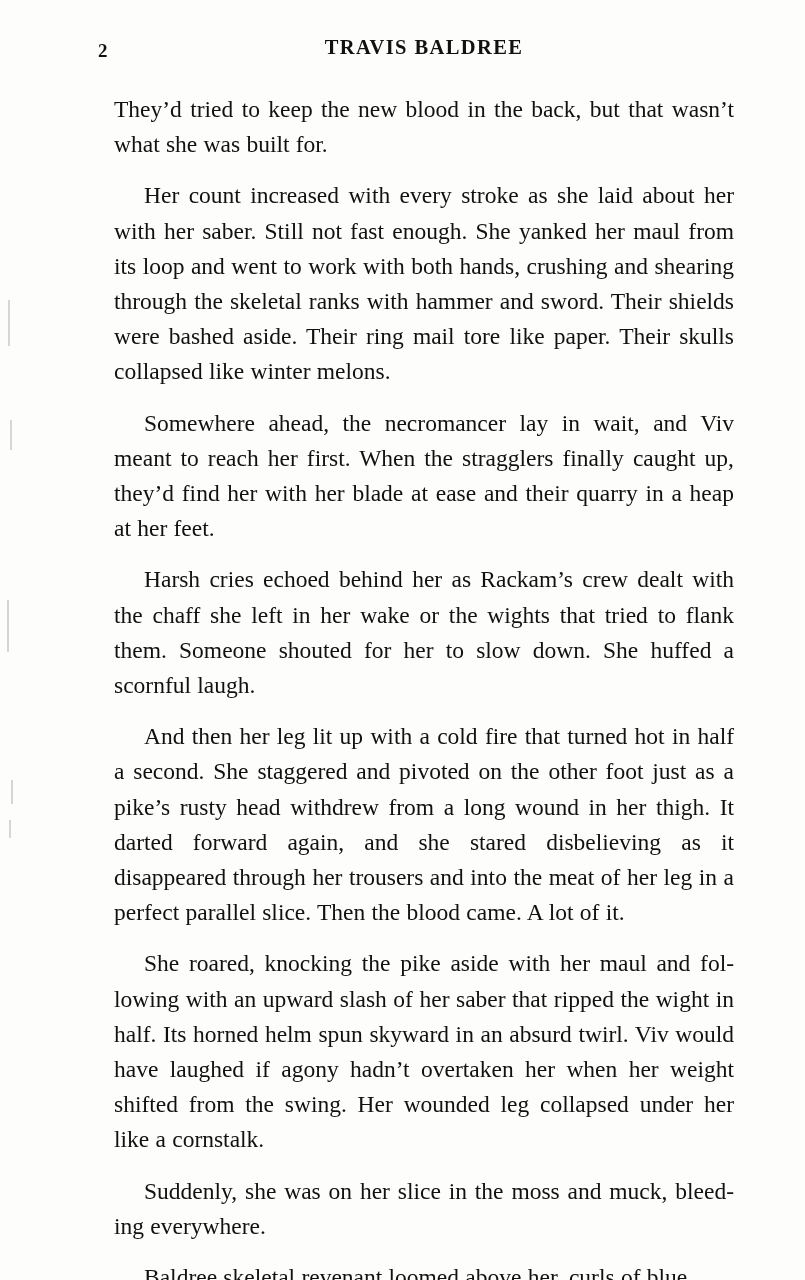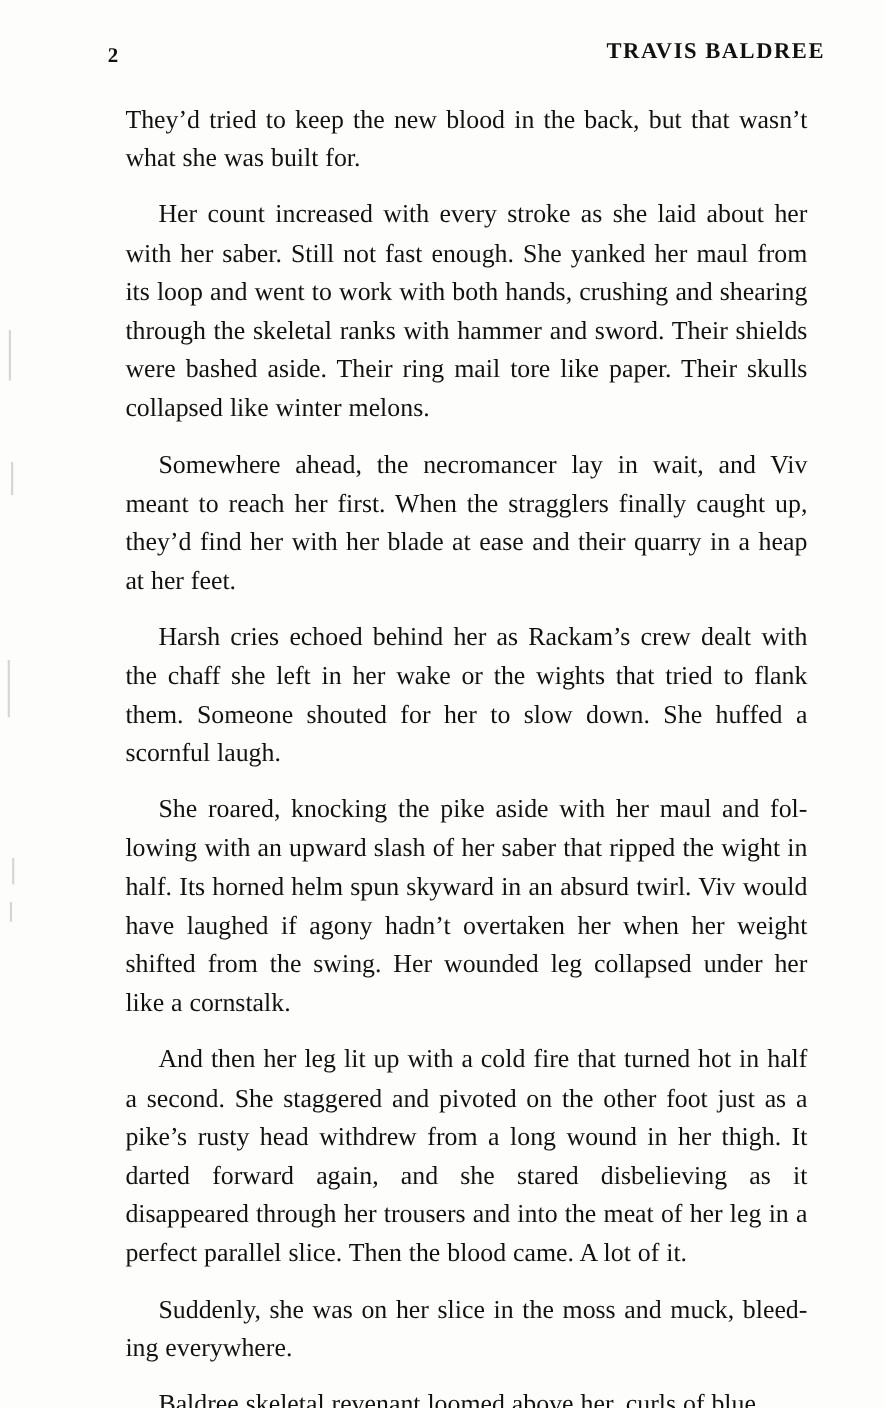--- a/index.html
+++ b/index.html
@@ -44,21 +44,21 @@
   }
   .folio {
     position: absolute;
     left: 0;
     top: 4px;
     font-size: 19px;
     font-weight: 700;
     letter-spacing: 0.5px;
   }
   .book-title {
-    text-align: right;
+    text-align: center;
     font-size: 20.5px;
     letter-spacing: 1.4px;
     font-variant: small-caps;
     text-transform: uppercase;
     font-weight: 600;
   }
   .body-text p {
     margin: 16px;
     font-size: 23.5px;
     line-height: 35.2px;
@@ -87,20 +87,20 @@
     <div class="running-head">
       <div class="folio">2</div>
       <div class="book-title">Travis Baldree</div>
     </div>
 
     <div class="body-text">
       <p class="first">They’d tried to keep the new blood in the back, but that wasn’t what she was built for.</p>
       <p>Her count increased with every stroke as she laid about her with her saber. Still not fast enough. She yanked her maul from its loop and went to work with both hands, crushing and shearing through the skeletal ranks with hammer and sword. Their shields were bashed aside. Their ring mail tore like paper. Their skulls collapsed like winter melons.</p>
       <p>Somewhere ahead, the necromancer lay in wait, and Viv meant to reach her first. When the stragglers finally caught up, they’d find her with her blade at ease and their quarry in a heap at her feet.</p>
       <p>Harsh cries echoed behind her as Rackam’s crew dealt with the chaff she left in her wake or the wights that tried to flank them. Someone shouted for her to slow down. She huffed a scornful laugh.</p>
+      <p>And then her leg lit up with a cold fire that turned hot in half a second. She staggered and pivoted on the other foot just as a pike’s rusty head withdrew from a long wound in her thigh. It darted forward again, and she stared disbelieving as it disappeared through her trousers and into the meat of her leg in a perfect parallel slice. Then the blood came. A lot of it.</p>
       <p>She roared, knocking the pike aside with her maul and fol-lowing with an upward slash of her saber that ripped the wight in half. Its horned helm spun skyward in an absurd twirl. Viv would have laughed if agony hadn’t overtaken her when her weight shifted from the swing. Her wounded leg collapsed under her like a cornstalk.</p>
-      <p>And then her leg lit up with a cold fire that turned hot in half a second. She staggered and pivoted on the other foot just as a pike’s rusty head withdrew from a long wound in her thigh. It darted forward again, and she stared disbelieving as it disappeared through her trousers and into the meat of her leg in a perfect parallel slice. Then the blood came. A lot of it.</p>
       <p>Suddenly, she was on her slice in the moss and muck, bleed-ing everywhere.</p>
       <p>Baldree skeletal revenant loomed above her, curls of blue</p>
     </div>
 
   </div>
 </div>
 
 </body></html>

